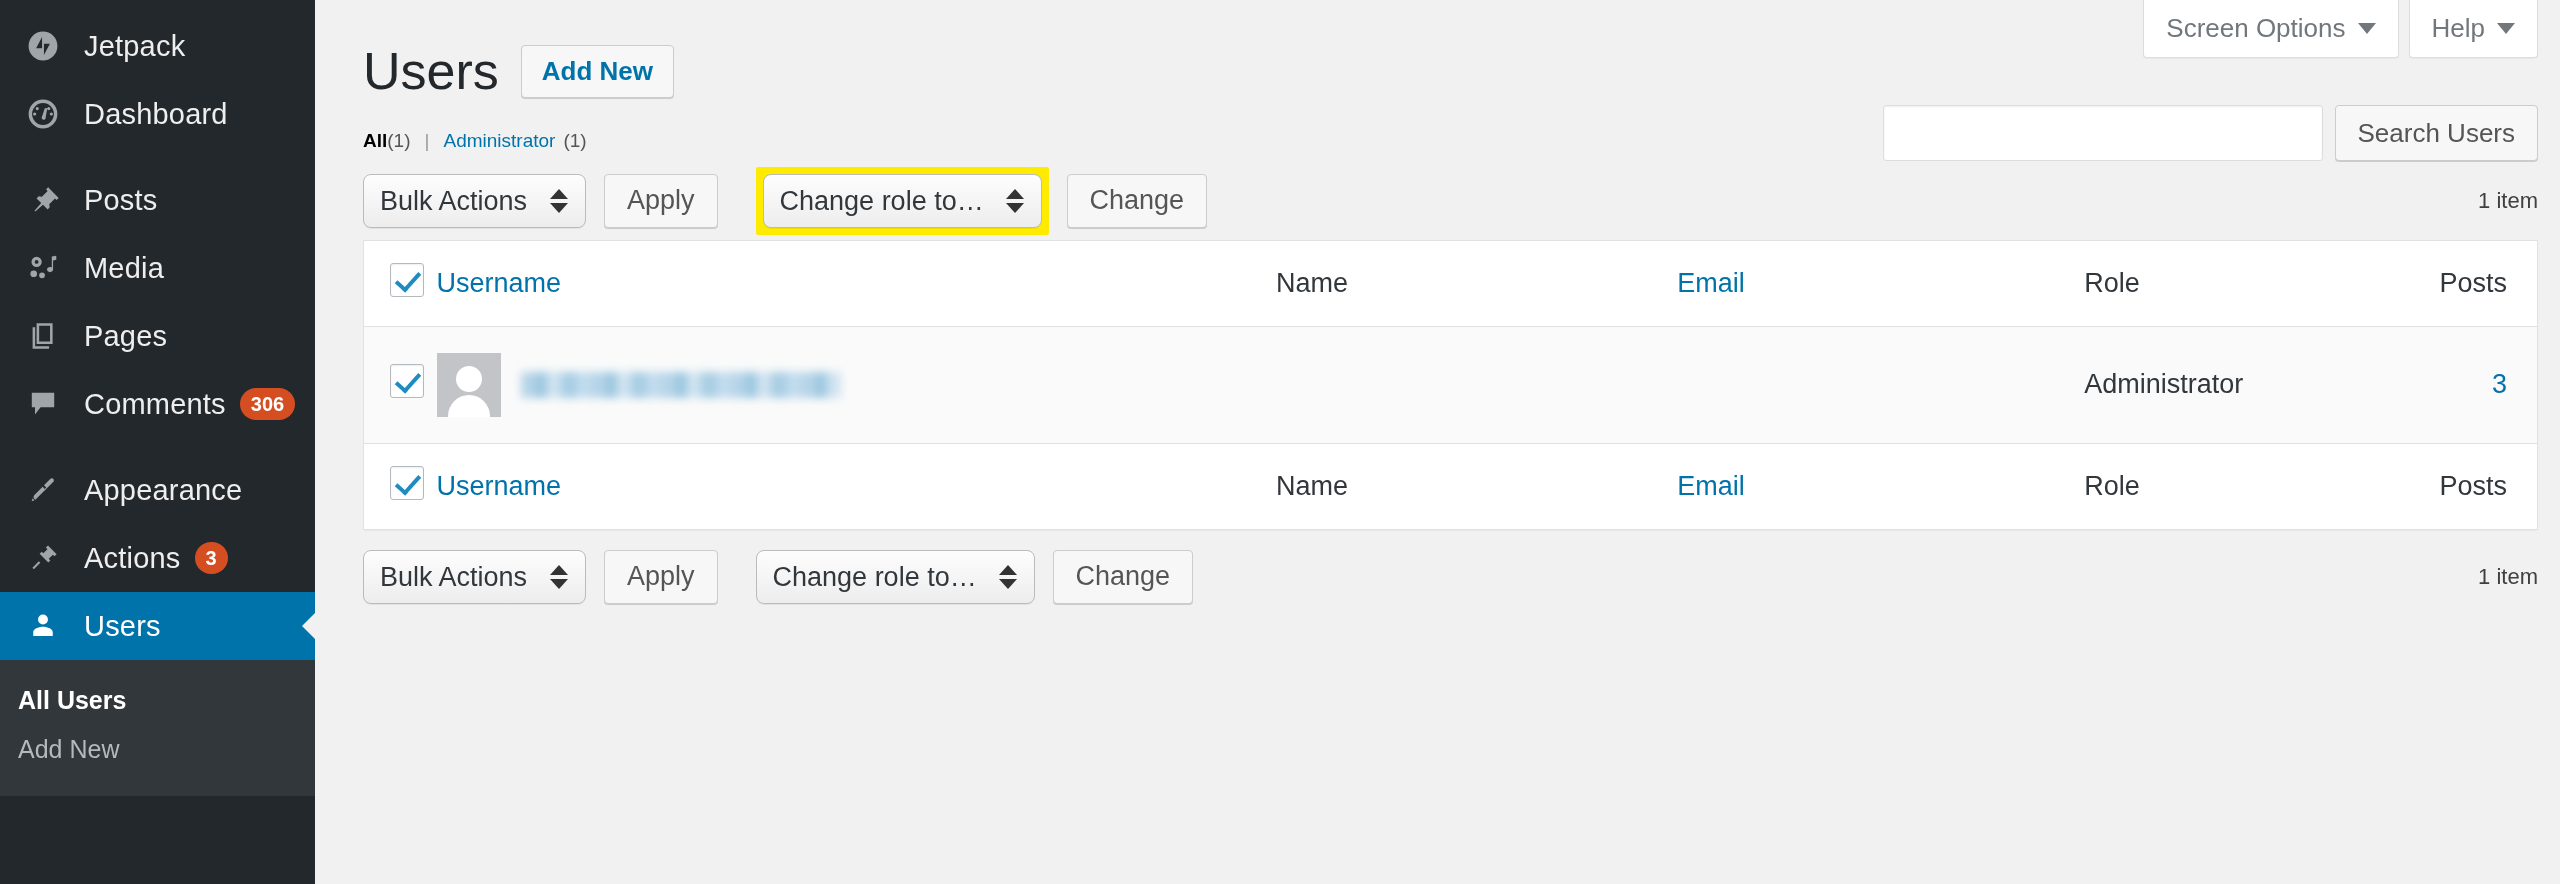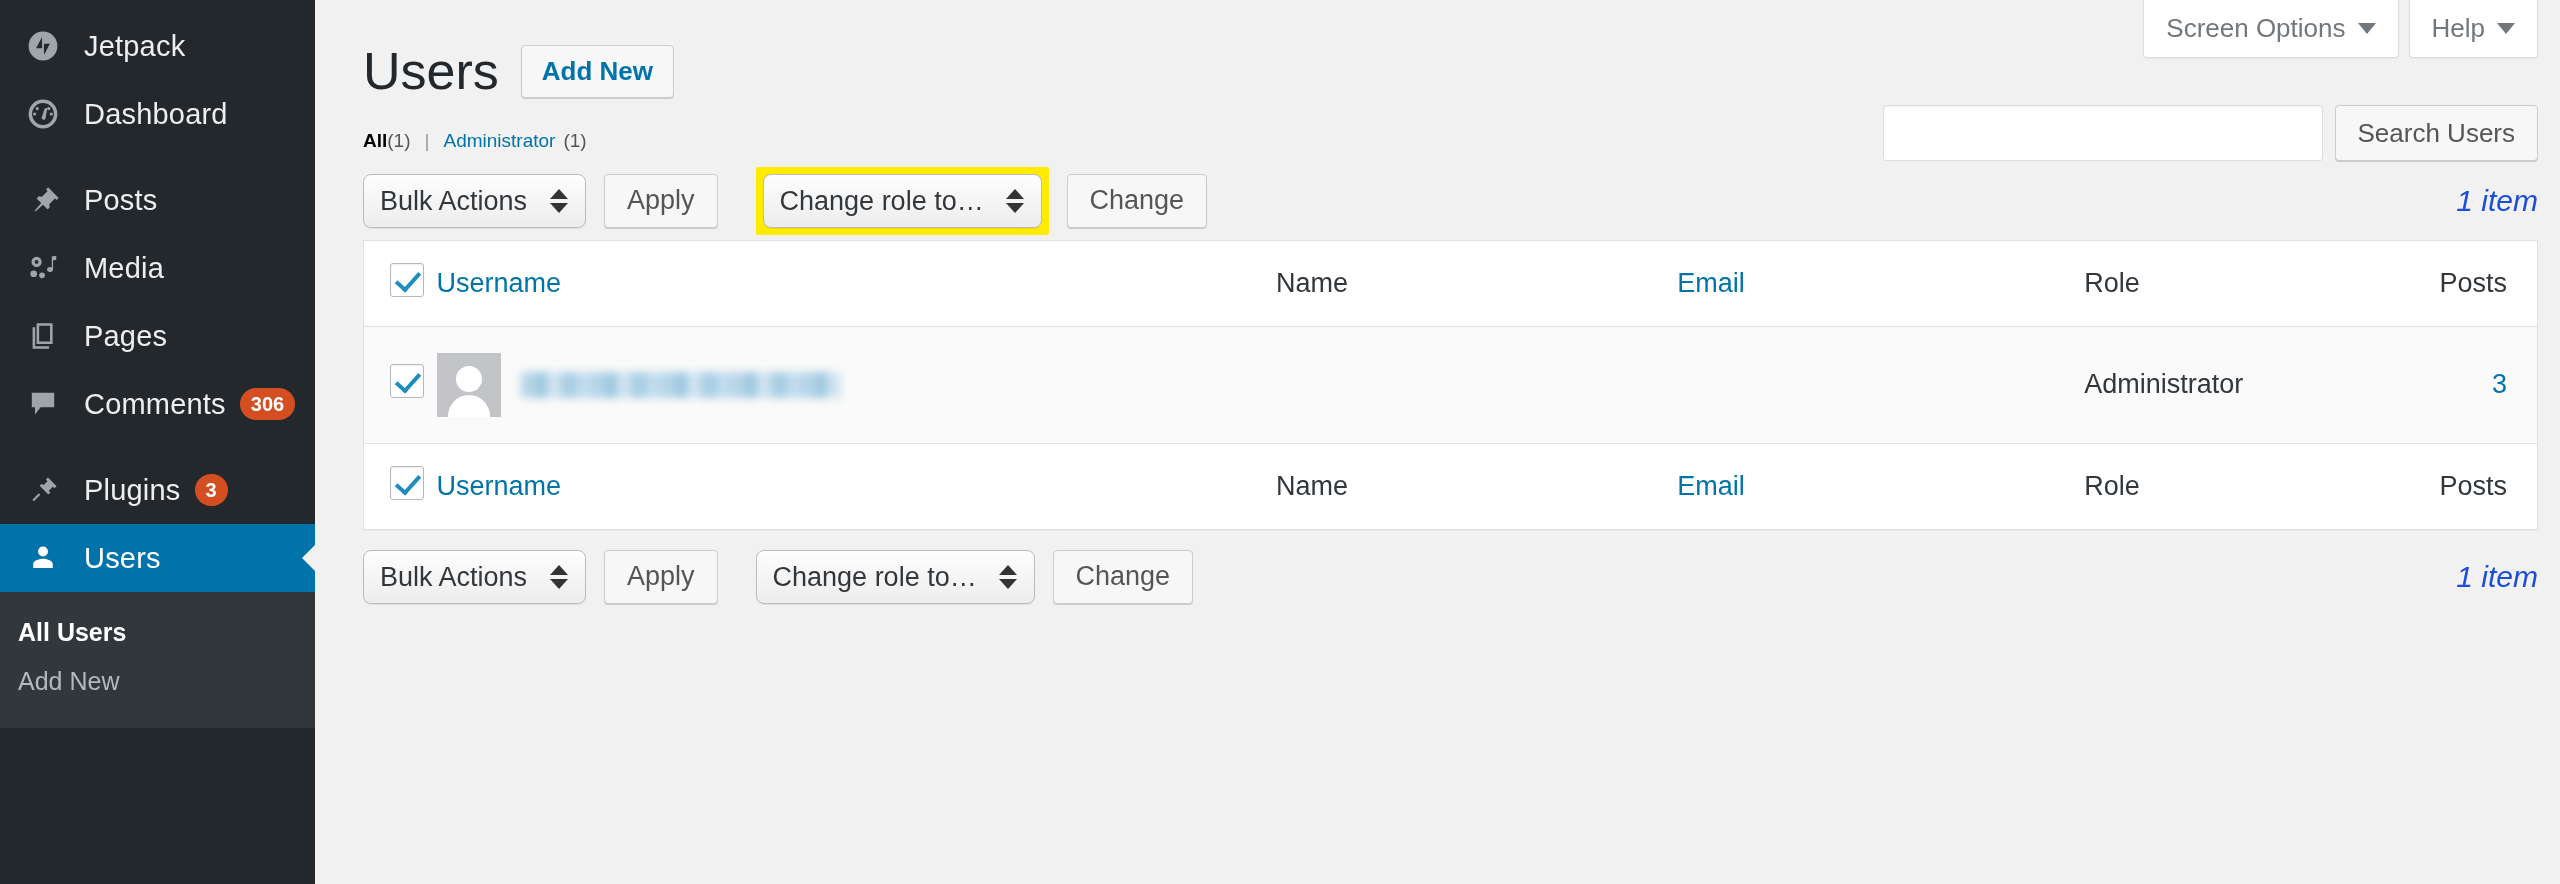--- a/index.html
+++ b/index.html
@@ -255,23 +255,22 @@
     cursor: pointer;
     box-shadow: 0 1px 0 #ccc;
     font-family: "Liberation Sans", sans-serif;
     white-space: nowrap;
   }
   .nav-gap-a { width: 18px; }
   .nav-gap-b { width: 38px; }
   .nav-gap-c { width: 18px; }
   .displaying-num {
     margin-left: auto;
-    font-size: 30px;
-    color: #1d4ed8;
-    font-style: italic;
+    font-size: 22px;
+    color: #404040;
   }
 
   
   #users-table {
     margin: 12px 22px 0 48px;
     background: #fff;
     border: 1px solid #e1e1e1;
     border-radius: 3px;
     box-shadow: 0 1px 1px rgba(0,0,0,.04);
     width: calc(100% - 70px);
@@ -425,28 +424,36 @@
         <svg width="32" height="32" viewBox="0 0 20 20">
             <path d="M3 3h14v9H8.5L5 16.5V12H3V3z"></path>
           </svg>
       </span>
       <span class="mi-label">Comments</span>
       <span class="badge">306</span>
     </div>
 
     <div class="menu-sep"></div>
 
+    <div class="menu-item">
+      <span class="mi-icon">
+        <svg width="32" height="32" viewBox="0 0 20 20">
+            <path d="M16.6 3.1c-.6-.6-1.6-.5-2.4.3l-3.6 3.6 1.4 1.4-.9.9-1.3-1.3-5 5c-.8.8-.9 1.8-.3 2.4l.7.7 11.6-11.6-.2-1.4zM4.7 16.4l-1.8.6.6-1.8 1.2 1.2z"></path>
+          </svg>
+      </span>
+      <span class="mi-label">Appearance</span>
+    </div>
 
     <div class="menu-item">
       <span class="mi-icon">
         <svg width="32" height="32" viewBox="0 0 20 20">
             <path d="M13.1 2.2l-1.3 1.3 1 1-2.6 2.6-1-1-1.3 1.3 5.4 5.4 1.3-1.3-1-1 2.6-2.6 1 1 1.3-1.3-5.4-5.4zM7.4 12.1l-4 4 .9.9 4-4-.9-.9z"></path>
           </svg>
       </span>
-      <span class="mi-label">Plugins</span>
+      <span class="mi-label">Actions</span>
       <span class="badge">3</span>
     </div>
 
     <div class="menu-item active">
       <span class="mi-icon">
         <svg width="32" height="32" viewBox="0 0 20 20">
             <path d="M10 2.8a3.1 3.1 0 100 6.2 3.1 3.1 0 000-6.2zm0 7.6c-3 0-6.1 1.5-6.1 3.3v2.5h12.2v-2.5c0-1.8-3.1-3.3-6.1-3.3z"></path>
           </svg>
       </span>
       <span class="mi-label">Users</span>

